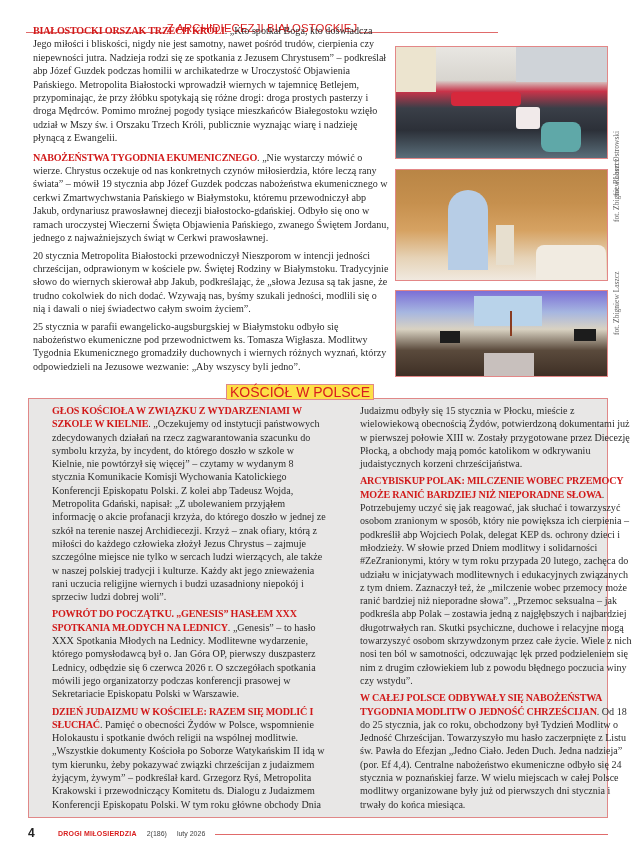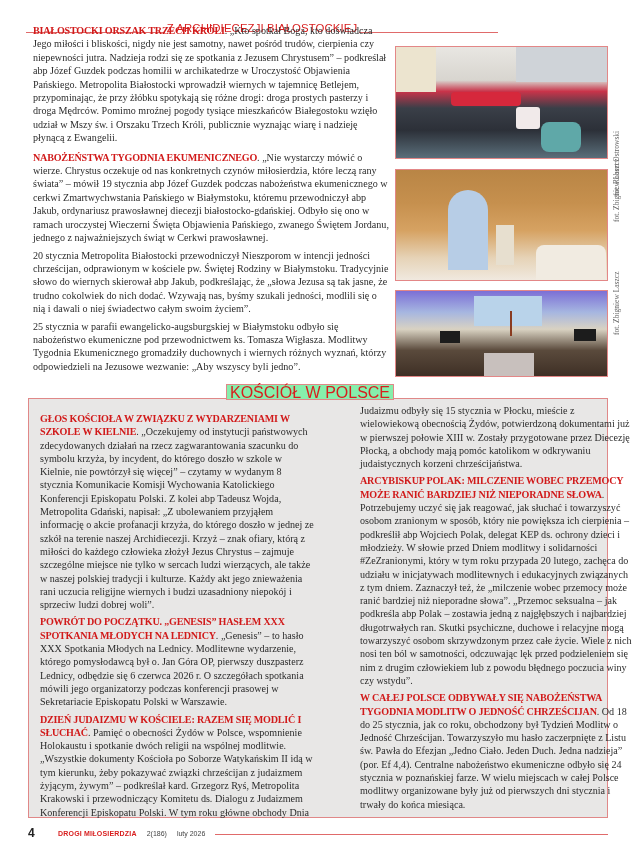--- a/index.html
+++ b/index.html
@@ -17,24 +17,24 @@
   .photo { position: absolute; left: 395px; width: 213px; border: 1px solid #e38787; overflow: hidden; }
   .photo-credit { position: absolute; left: 612px; font-family: "Liberation Serif", serif; font-size: 7.5px; color: #666; transform-origin: left top; transform: rotate(-90deg); white-space: nowrap; }
 
   .photo1 { top: 46px; height: 113px; background: linear-gradient(180deg, #e8e6e2 0%, #d8d5cf 30%, #c9344a 40%, #3a3f48 55%, #2c3038 75%, #5a6e7a 100%); }
   .photo2 { top: 169px; height: 112px; background: linear-gradient(180deg, #b98545 0%, #c6904e 30%, #d6a262 55%, #e6d3b7 80%, #f0e9df 100%); }
   .photo3 { top: 290px; height: 87px; background: linear-gradient(180deg, #7c6fd6 0%, #a6b6e0 25%, #d9d2c2 45%, #5a4a3c 70%, #3e2f25 100%); }
 
   .shape { position: absolute; }
 
   .box { position: absolute; left: 28px; top: 398px; width: 580px; height: 420px; background: #e8e7e6; border: 1px solid #e08888; }
-  .box-title { position: absolute; left: 226px; top: 384px; background: #86efac; border: 1px solid #e08888; padding: 0 3px; font-family: "Liberation Sans", "DejaVu Sans", sans-serif; color: #d81e1e; font-size: 16px; height: 16px; line-height: 15px; }
+  .box-title { position: absolute; left: 226px; top: 384px; background: #fde047; border: 1px solid #e08888; padding: 0 3px; font-family: "Liberation Sans", "DejaVu Sans", sans-serif; color: #d81e1e; font-size: 14px; height: 16px; line-height: 15px; }
   .box-col { position: absolute; top: 404px; font-size: 10.1px; line-height: 13.3px; color: #2b2b2b; }
   .box-col p { margin-bottom: 4px; }
-  .col-left { left: 40px; width: 275px; margin-top: 8px; }
+  .col-left { left: 52px; width: 275px; }
   .col-right { left: 327px; width: 272px; margin-left: 33px; }
 
   .footer { position: absolute; left: 28px; top: 826px; width: 580px; height: 14px; display: flex; align-items: center; font-family: "Liberation Sans", "DejaVu Sans", sans-serif; }
   .page-num { font-weight: bold; font-size: 12px; color: #222; width: 30px; }
   .mag { color: #d81e1e; font-weight: bold; font-size: 7px; letter-spacing: 0.2px; margin-right: 10px; }
   .issue, .date { font-size: 7px; color: #444; margin-right: 10px; }
   .footer .line { flex: 1; height: 1px; background: #e06a6a; margin-top: 3px; }
 </style>
 </head>
 <body>

